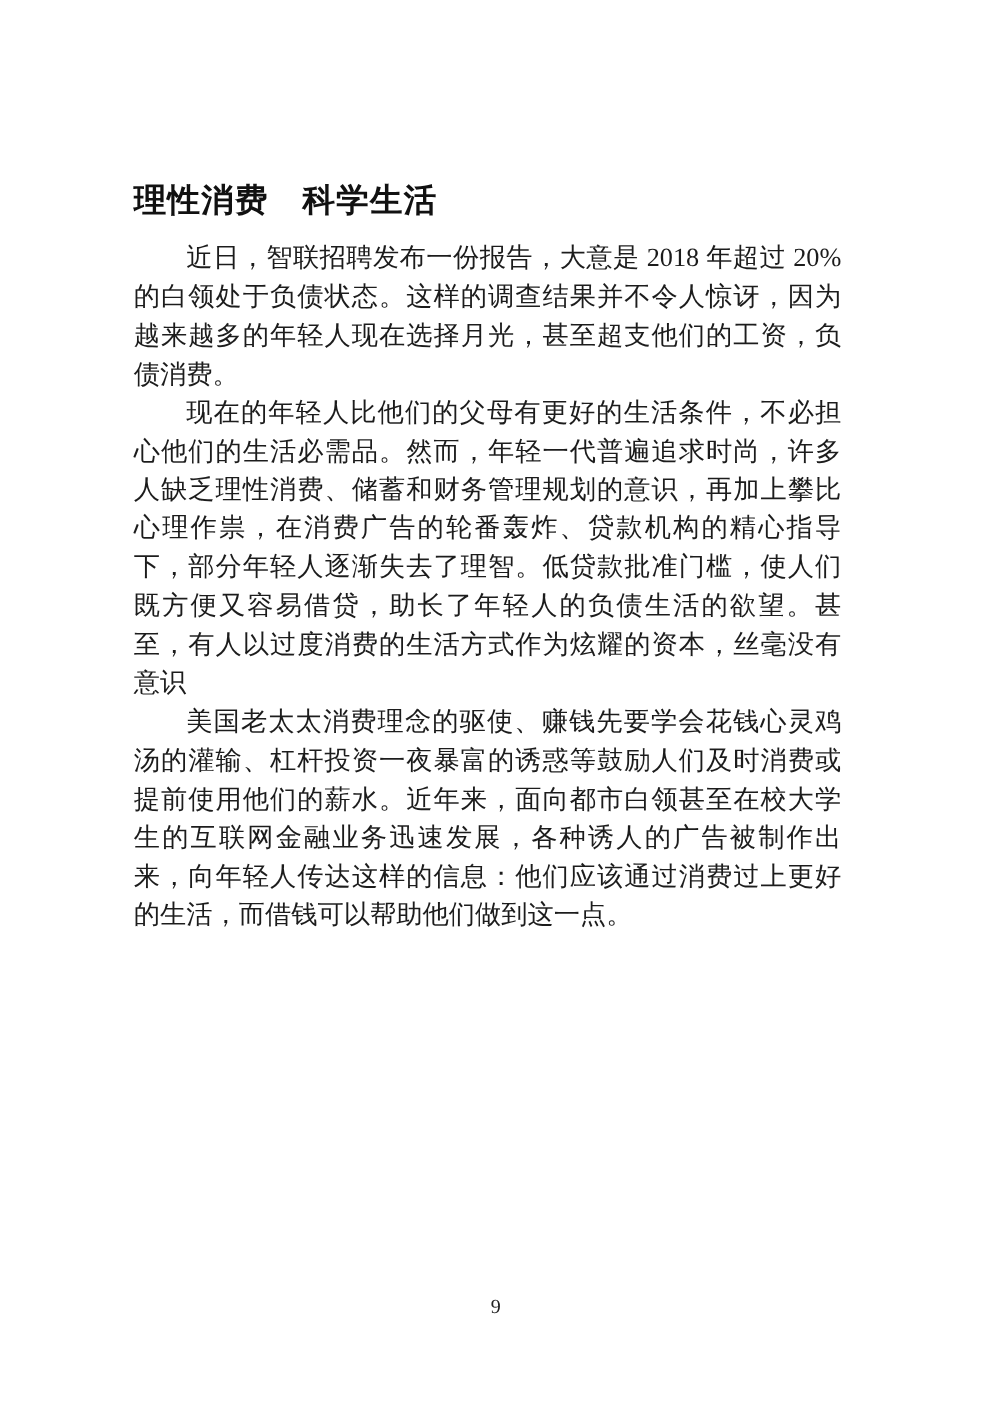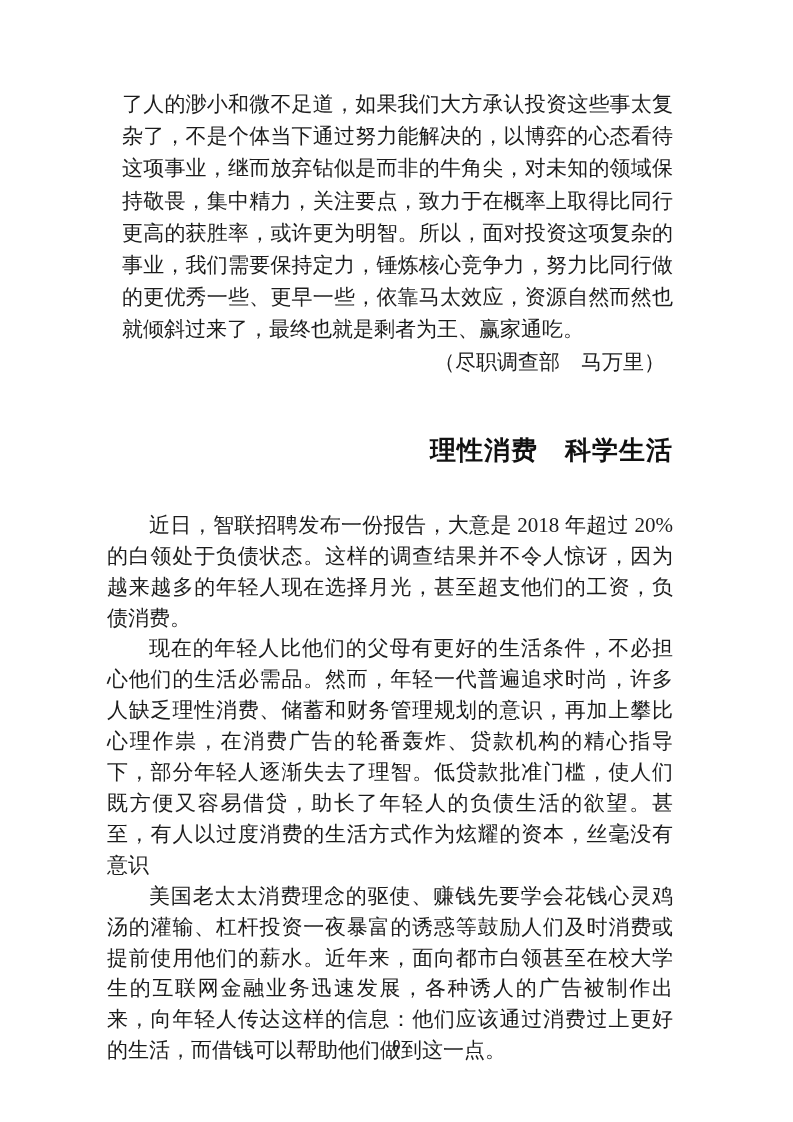--- a/index.html
+++ b/index.html
@@ -44,25 +44,25 @@
     line-height: 32.2px;
     text-align: right;
   }
   .article-title {
     margin: 56px 0 0 0;
     font-family: "Liberation Sans", "DejaVu Sans", sans-serif;
     font-weight: 700;
     font-size: 26px;
     line-height: 32px;
     letter-spacing: 1px;
-    text-align: right;
+    text-align: left;
     color: #111111;
   }
   .article-body {
-    margin-top: 44px;
+    margin-top: 15px;
   }
   .article-body .body-text {
     line-height: 30.9px;
     text-indent: 2em;
   }
   .page-number {
     position: absolute;
     top: 1036px;
     left: 0;
     width: 100%;
@@ -71,24 +71,20 @@
     line-height: 20px;
     color: #222222;
   }
 </style>
 </head>
 <body>
 
 <div class="page">
   <div class="content">
 
-    <section class="prev-block">
-      <p class="body-text">了人的渺小和微不足道，如果我们大方承认投资这些事太复杂了，不是个体当下通过努力能解决的，以博弈的心态看待这项事业，继而放弃钻似是而非的牛角尖，对未知的领域保持敬畏，集中精力，关注要点，致力于在概率上取得比同行更高的获胜率，或许更为明智。所以，面对投资这项复杂的事业，我们需要保持定力，锤炼核心竞争力，努力比同行做的更优秀一些、更早一些，依靠马太效应，资源自然而然也就倾斜过来了，最终也就是剩者为王、赢家通吃。</p>
-      <p class="attribution">（尽职调查部　马万里）</p>
-    </section>
 
     <h1 class="article-title">理性消费　科学生活</h1>
 
     <section class="article-body">
       <p class="body-text">近日，智联招聘发布一份报告，大意是 2018 年超过 20%的白领处于负债状态。这样的调查结果并不令人惊讶，因为越来越多的年轻人现在选择月光，甚至超支他们的工资，负债消费。</p>
       <p class="body-text">现在的年轻人比他们的父母有更好的生活条件，不必担心他们的生活必需品。然而，年轻一代普遍追求时尚，许多人缺乏理性消费、储蓄和财务管理规划的意识，再加上攀比心理作祟，在消费广告的轮番轰炸、贷款机构的精心指导下，部分年轻人逐渐失去了理智。低贷款批准门槛，使人们既方便又容易借贷，助长了年轻人的负债生活的欲望。甚至，有人以过度消费的生活方式作为炫耀的资本，丝毫没有意识</p>
       <p class="body-text">美国老太太消费理念的驱使、赚钱先要学会花钱心灵鸡汤的灌输、杠杆投资一夜暴富的诱惑等鼓励人们及时消费或提前使用他们的薪水。近年来，面向都市白领甚至在校大学生的互联网金融业务迅速发展，各种诱人的广告被制作出来，向年轻人传达这样的信息：他们应该通过消费过上更好的生活，而借钱可以帮助他们做到这一点。</p>
     </section>
 
   </div>

